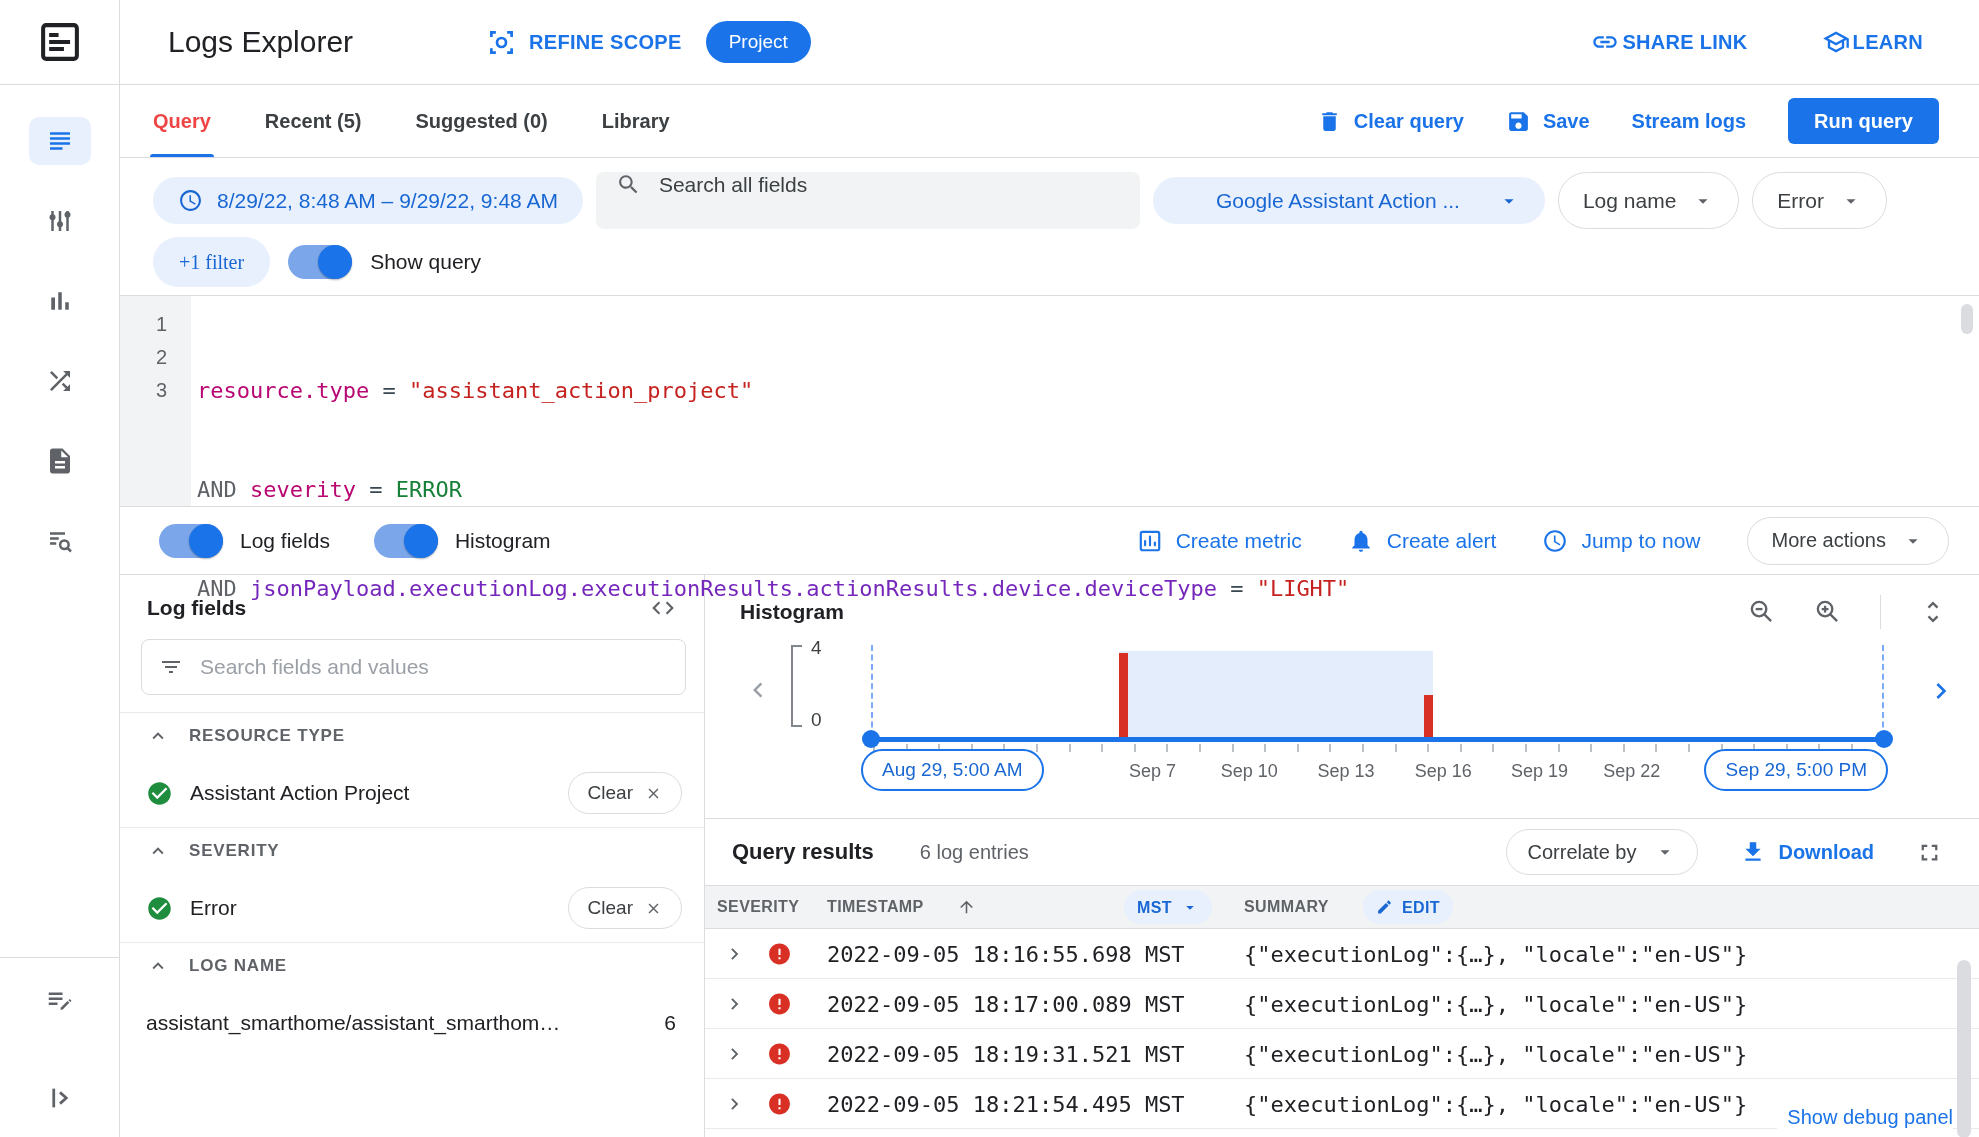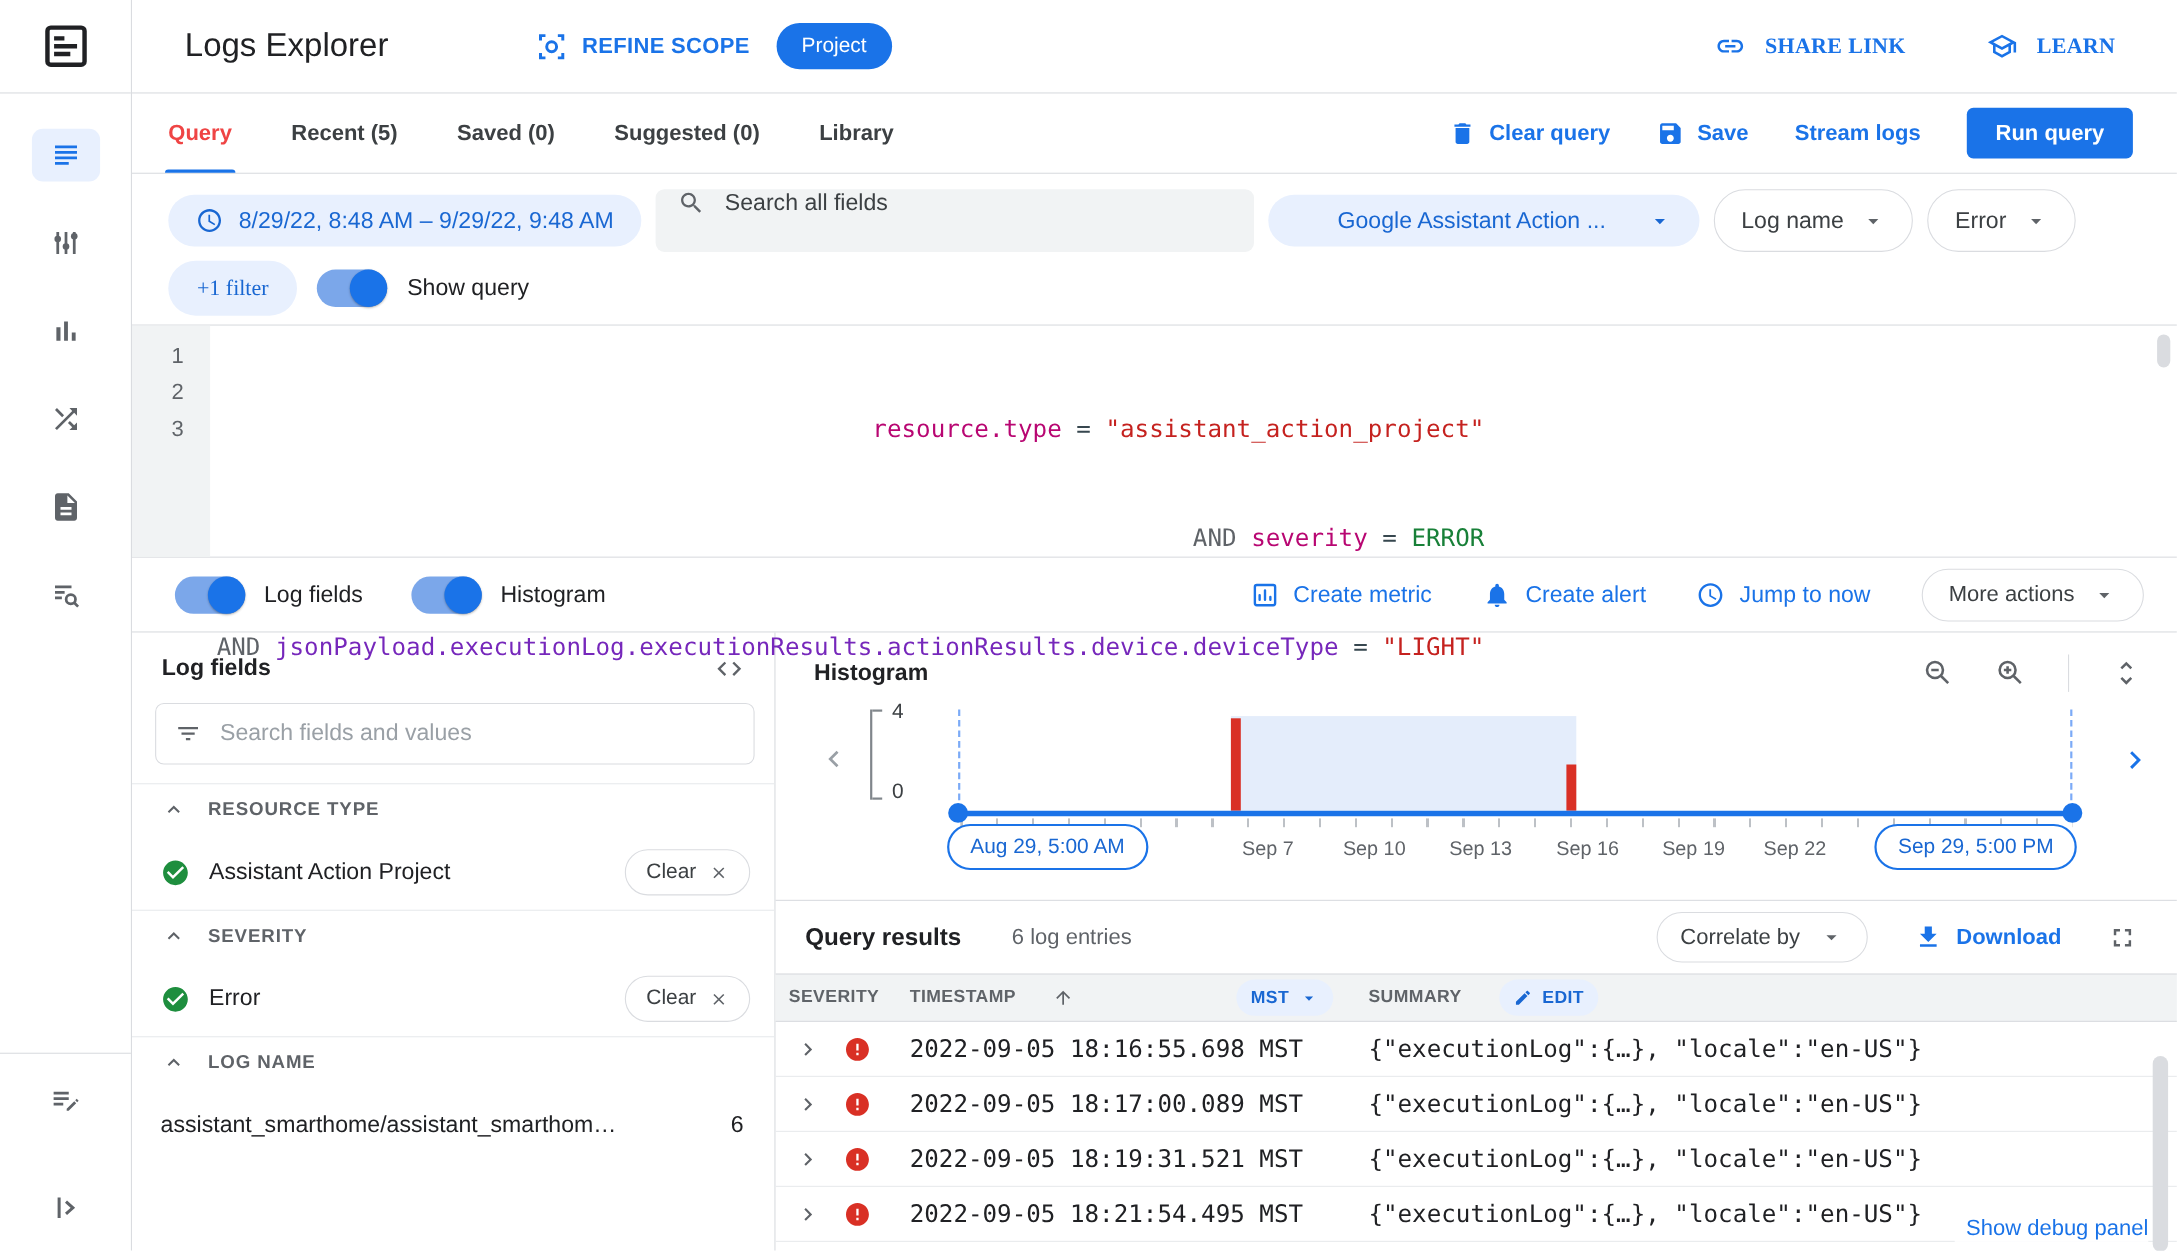--- a/index.html
+++ b/index.html
@@ -22,21 +22,21 @@
 
   
   .main { margin-left:120px; height:1137px; position:relative; }
 
   
   .topbar { height:85px; border-bottom:1px solid #dadce0; display:flex; align-items:center; padding:0 56px 0 48px; }
   .page-title { font-size:30px; color:#202124; font-weight:400; }
   .refine-scope { margin-left:135px; display:flex; align-items:center; gap:14px; color:#1a73e8; font-size:20px; font-weight:600; letter-spacing:.3px; cursor:pointer; }
   .project-pill { margin-left:24px; height:42px; display:flex; align-items:center; padding:0 23px; background:#1a73e8; color:#fff; border-radius:21px; font-size:19px; font-weight:500; }
   .topbar-right { margin-left:auto; display:flex; align-items:center; gap:74px; }
-  .blue-link { display:flex; align-items:center; gap:17px; color:#1a73e8; font-size:20px; font-weight:600; letter-spacing:.3px; cursor:pointer;font-family:Liberation Serif, serif; }
+  .blue-link { display:flex; align-items:center; gap:3px; color:#1a73e8; font-size:20px; font-weight:600; letter-spacing:.3px; cursor:pointer; }
 
   
   .tabbar { height:73px; border-bottom:1px solid #dadce0; display:flex; align-items:stretch; padding:0 40px 0 6px; }
   .tab { position:relative; display:flex; align-items:center; padding:0 27px; font-size:20px; font-weight:600; color:#3c4043; cursor:pointer; }
   .tab.active { color:#ef4444; }
   .tab.active::after { content:""; position:absolute; left:24px; right:24px; bottom:0; height:3px; background:#1a73e8; border-radius:3px 3px 0 0; }
   .tabbar-right { margin-left:auto; display:flex; align-items:center; gap:42px; }
   .bar-action { display:flex; align-items:center; gap:12px; color:#1a73e8; font-size:20px; font-weight:600; cursor:pointer; }
   .run-query-btn { height:46px; padding:0 26px; background:#1a73e8; color:#fff; border:none; border-radius:6px; font-size:20px; font-weight:600; font-family:inherit; cursor:pointer; }
 
@@ -53,21 +53,21 @@
   .chip-outline { display:inline-flex; align-items:center; gap:16px; height:57px; padding:0 24px; border:1px solid #dadce0; border-radius:29px; background:#fff; color:#3c4043; font-size:21px; white-space:nowrap; cursor:pointer; }
   .chip-plus-filter { height:50px; padding:0 26px; border-radius:25px; font-size:20px;font-family:Liberation Serif, serif; }
   .toggle { position:relative; width:64px; height:34px; border-radius:17px; background:#7ba7ea; flex:0 0 auto; cursor:pointer; }
   .toggle::after { content:""; position:absolute; right:0; top:0; width:34px; height:34px; border-radius:50%; background:#1a73e8; box-shadow:0 1px 2px rgba(0,0,0,.3); }
   .toggle-label { font-size:21px; color:#202124; font-weight:500; }
 
   
   .editor { margin-top:8px; border-top:1px solid #dadce0; border-bottom:1px solid #dadce0; height:212px; display:flex; position:relative; background:#fff; }
   .gutter { width:71px; background:#f1f3f4; padding:12px 24px 0 0; text-align:right; }
   .ln { font-size:20px; line-height:33px; color:#5f6368; }
-  .code-area { padding:12px 0 0 6px; font-family:"DejaVu Sans Mono","Liberation Mono",monospace; font-size:22px; line-height:33px; white-space:pre;text-align:right; }
+  .code-area { padding:12px 0 0 6px; font-family:"DejaVu Sans Mono","Liberation Mono",monospace; font-size:22px; line-height:33px; white-space:pre; }
   .tk-field { color:#b80672; }
   .tk-str   { color:#c5221f; }
   .tk-kw    { color:#5f6368; }
   .tk-op    { color:#37474f; }
   .tk-path  { color:#7627bb; }
   .tk-enum  { color:#188038; }
   .editor-scrollbar { position:absolute; right:6px; top:8px; width:12px; height:30px; background:#dadce0; border-radius:6px; }
 
   
   .toolbar { height:68px; border-bottom:1px solid #dadce0; display:flex; align-items:center; padding:0 30px 0 39px; }
@@ -253,21 +253,20 @@
               </svg>
           </span>
           <span>LEARN</span>
         </div>
       </div>
     </header>
 
     <nav class="tabbar">
       <div class="tab active">Query</div>
       <div class="tab">Recent (5)</div>
-      <div class="tab">Saved (0)</div>
       <div class="tab">Suggested (0)</div>
       <div class="tab">Library</div>
       <div class="tabbar-right">
         <div class="bar-action">
           <span>
             <svg width="25" height="25" viewBox="0 0 24 24" fill="#1a73e8">
                 <path d="M6 19c0 1.1.9 2 2 2h8c1.1 0 2-.9 2-2V7H6v12zM19 4h-3.5l-1-1h-5l-1 1H5v2h14V4z"></path>
               </svg>
           </span>
           <span>Clear query</span>

